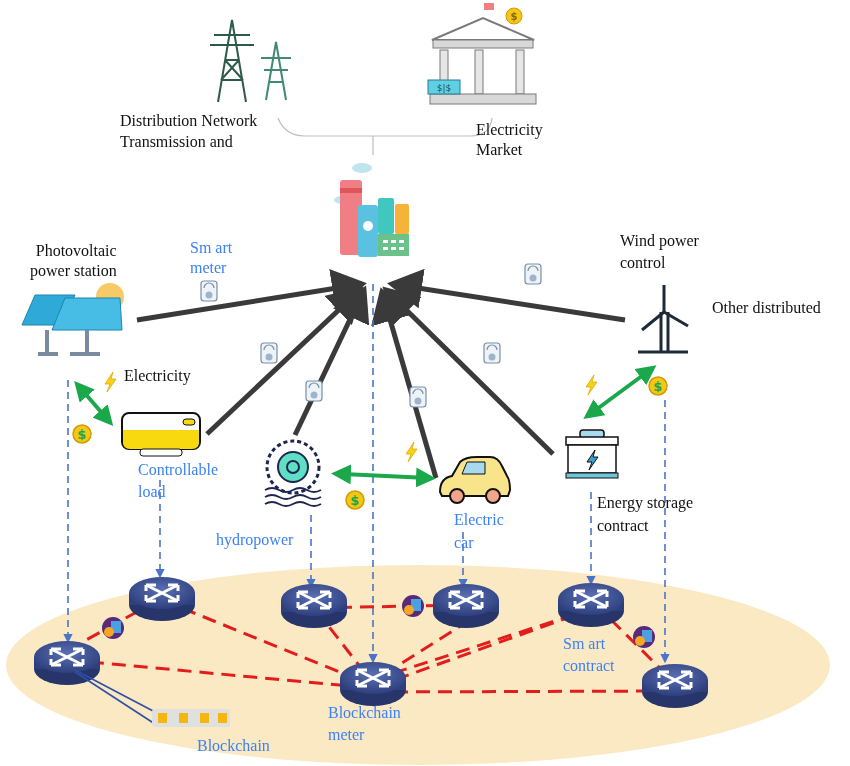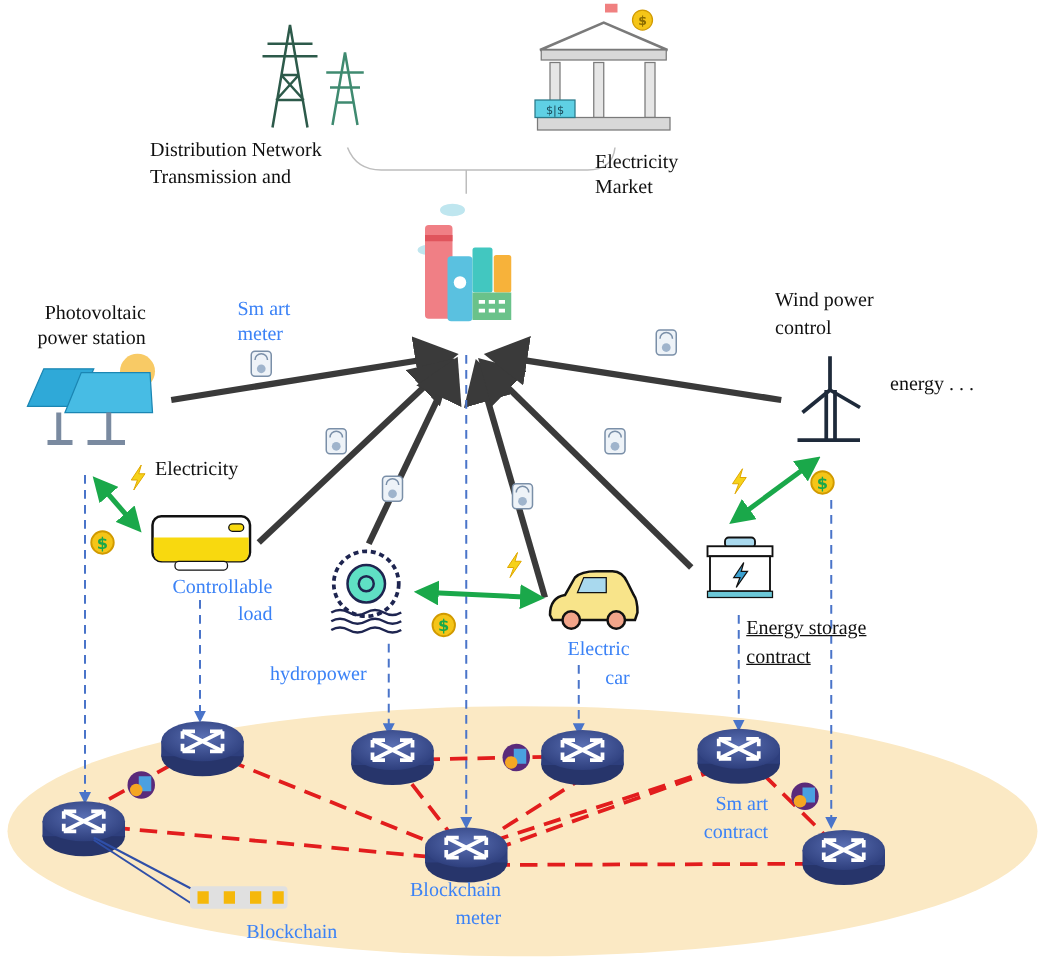--- a/index.html
+++ b/index.html
@@ -1,20 +1,20 @@
 <!DOCTYPE html>
 <html><head>
 <meta charset="utf-8">
 <style>
   html,body{margin:0;padding:0;background:#ffffff;}
   body{width:850px;height:766px;position:relative;overflow:hidden;font-family:"Liberation Serif","DejaVu Serif",serif;}
   #stage{position:absolute;left:0;top:0;width:850px;height:766px;}
   .lbl{position:absolute;font-size:16px;line-height:20px;color:#111;white-space:nowrap;}
   .blue{color:#3b82f6;}
-  .c{text-align:right;}
+  .c{text-align:left;}
 </style>
 </head>
 <body>
 
 <div id="stage">
 <svg width="850" height="766" viewBox="0 0 850 766" xmlns="http://www.w3.org/2000/svg" style="position:absolute;left:0;top:0;">
   <defs>
     <marker id="ah" markerWidth="8" markerHeight="8" refX="6" refY="4" orient="auto" markerUnits="strokeWidth">
       <path d="M0,0 L7,4 L0,8 z" fill="#3a3a3a"></path>
     </marker>
@@ -243,33 +243,33 @@
 </div>
 <div class="lbl blue" style="left:190px;top:238px;">
   <div>Sm art</div>
   <div>meter</div>
 </div>
 <div class="lbl" style="left:620px;top:230px;line-height:22px;">
   <div>Wind power</div>
   <div>control</div>
 </div>
 <div class="lbl" style="left:712px;top:293px;line-height:29px;">
-  <div>energy . . .</div>
+  <div>Other distributed</div>
 </div>
 <div class="lbl" style="left:124px;top:366px;">Electricity</div>
 <div class="lbl blue c" style="left:138px;top:459px;line-height:22px;">
   <div>Controllable</div>
   <div>load</div>
 </div>
 <div class="lbl blue" style="left:216px;top:530px;">hydropower</div>
 <div class="lbl blue c" style="left:454px;top:508px;line-height:23px;">
   <div>Electric</div>
   <div>car</div>
 </div>
-<div class="lbl" style="left:597px;top:491px;line-height:23px;text-decoration:underline;">
+<div class="lbl" style="left:597px;top:491px;line-height:23px;">
   <div>Energy storage</div>
   <div>contract</div>
 </div>
 <div class="lbl blue c" style="left:328px;top:702px;line-height:22px;">
   <div>Blockchain</div>
   <div>meter</div>
 </div>
 <div class="lbl blue c" style="left:563px;top:633px;line-height:22px;">
   <div>Sm art</div>
   <div>contract</div>

